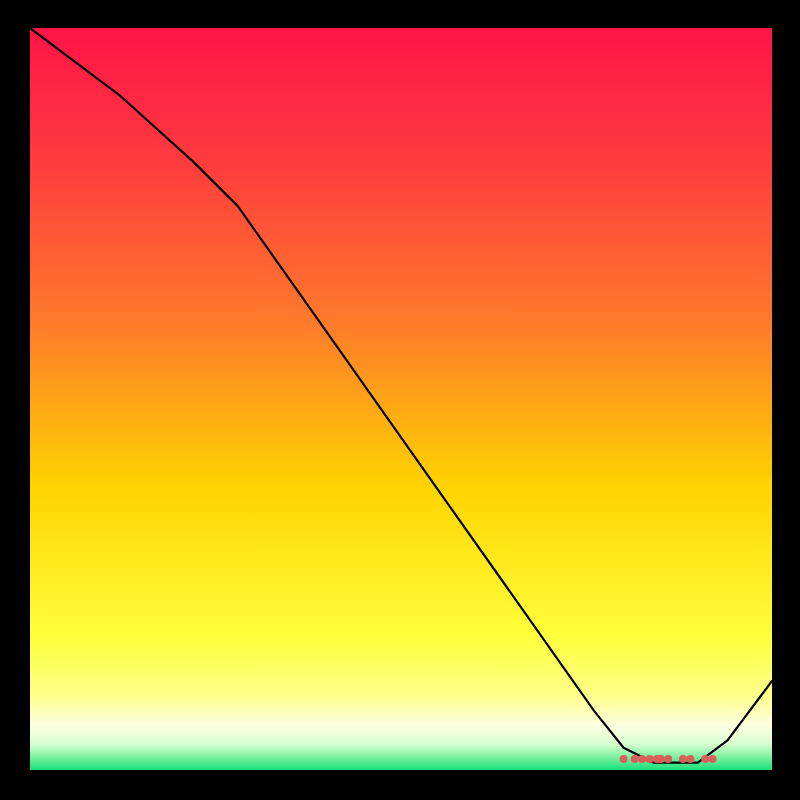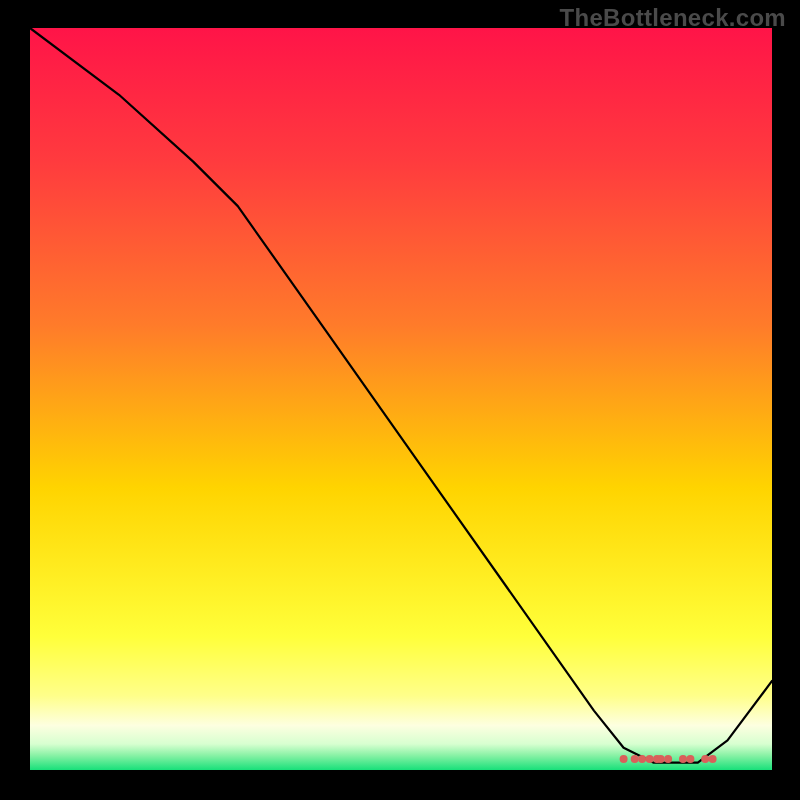--- a/index.html
+++ b/index.html
@@ -36,21 +36,20 @@
   svg {
     display: block;
     width: 100%;
     height: 100%;
   }
 </style>
 </head>
 <body>
 
 <div class="frame">
-  <div class="watermark">TheBottleneck.com</div>
 
   <div class="plot">
     <svg viewBox="0 0 742 742">
       <defs>
         <linearGradient id="bg-grad" x1="0" y1="0" x2="0" y2="1">
           <stop id="g-stop-0" offset="0%" stop-color="#ff1448"></stop>
           <stop id="g-stop-1" offset="18%" stop-color="#ff3b3e"></stop>
           <stop id="g-stop-2" offset="40%" stop-color="#ff7b2a"></stop>
           <stop id="g-stop-3" offset="62%" stop-color="#ffd400"></stop>
           <stop id="g-stop-4" offset="82%" stop-color="#ffff3a"></stop>

